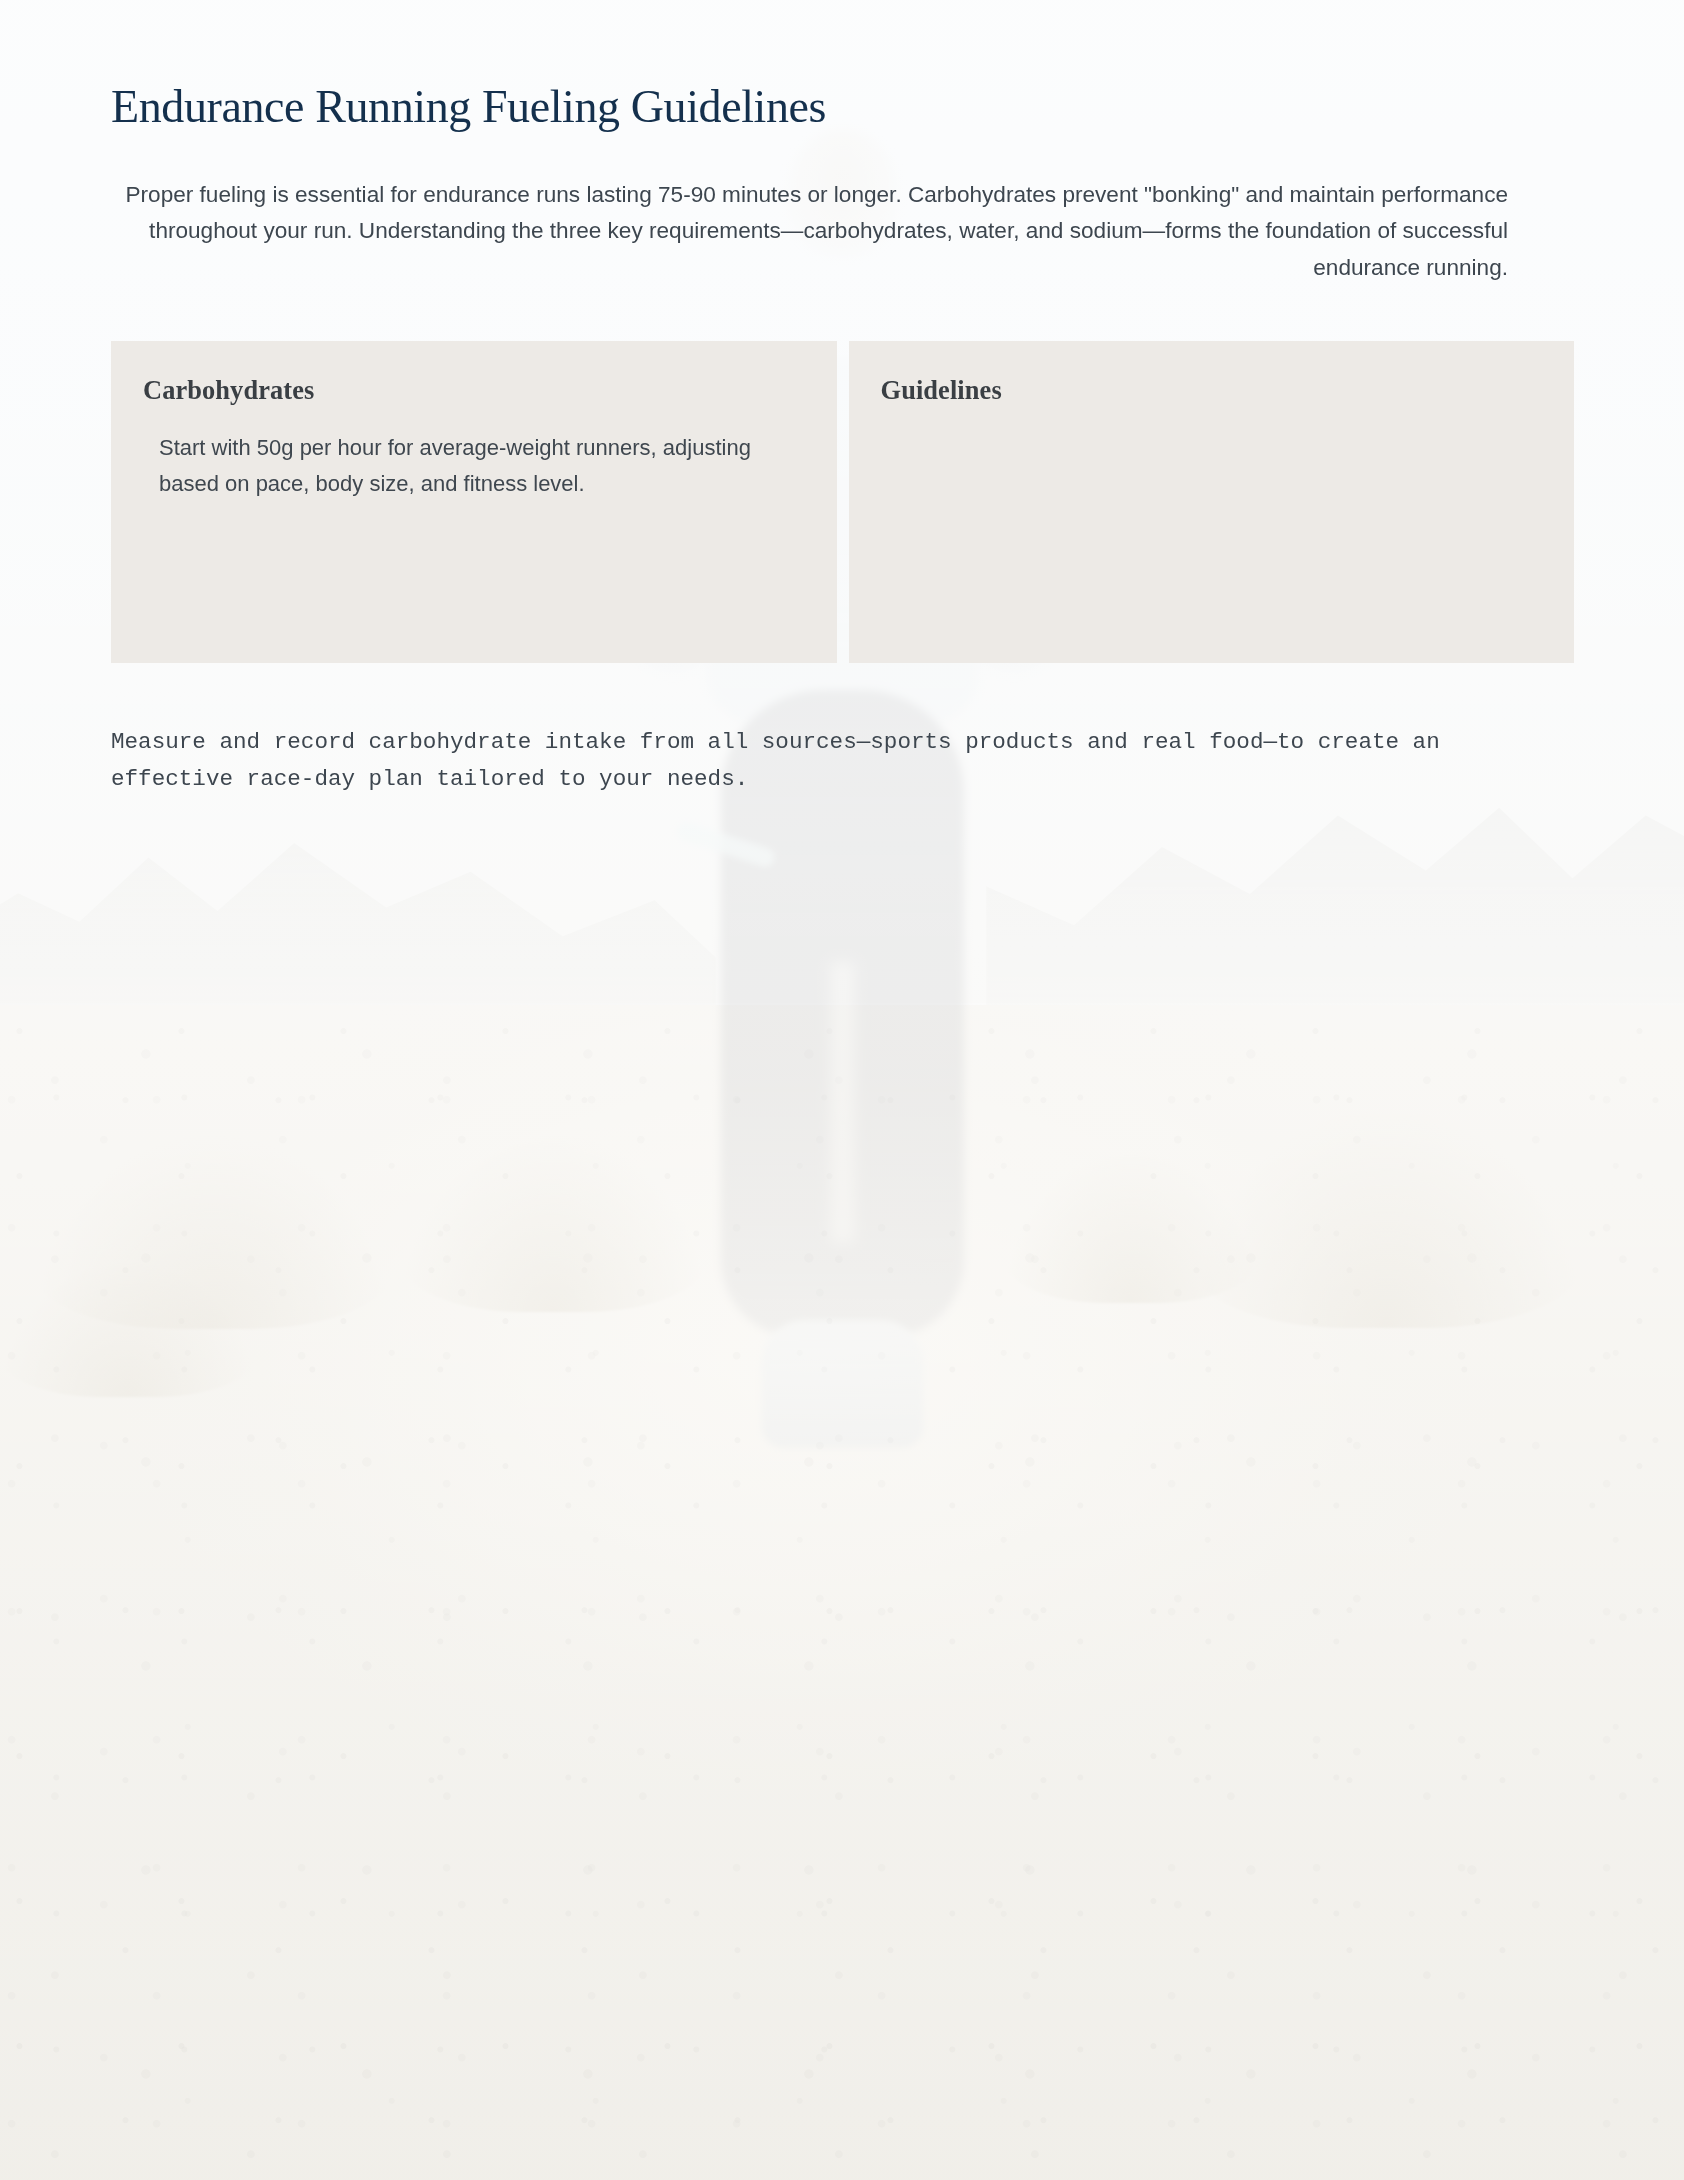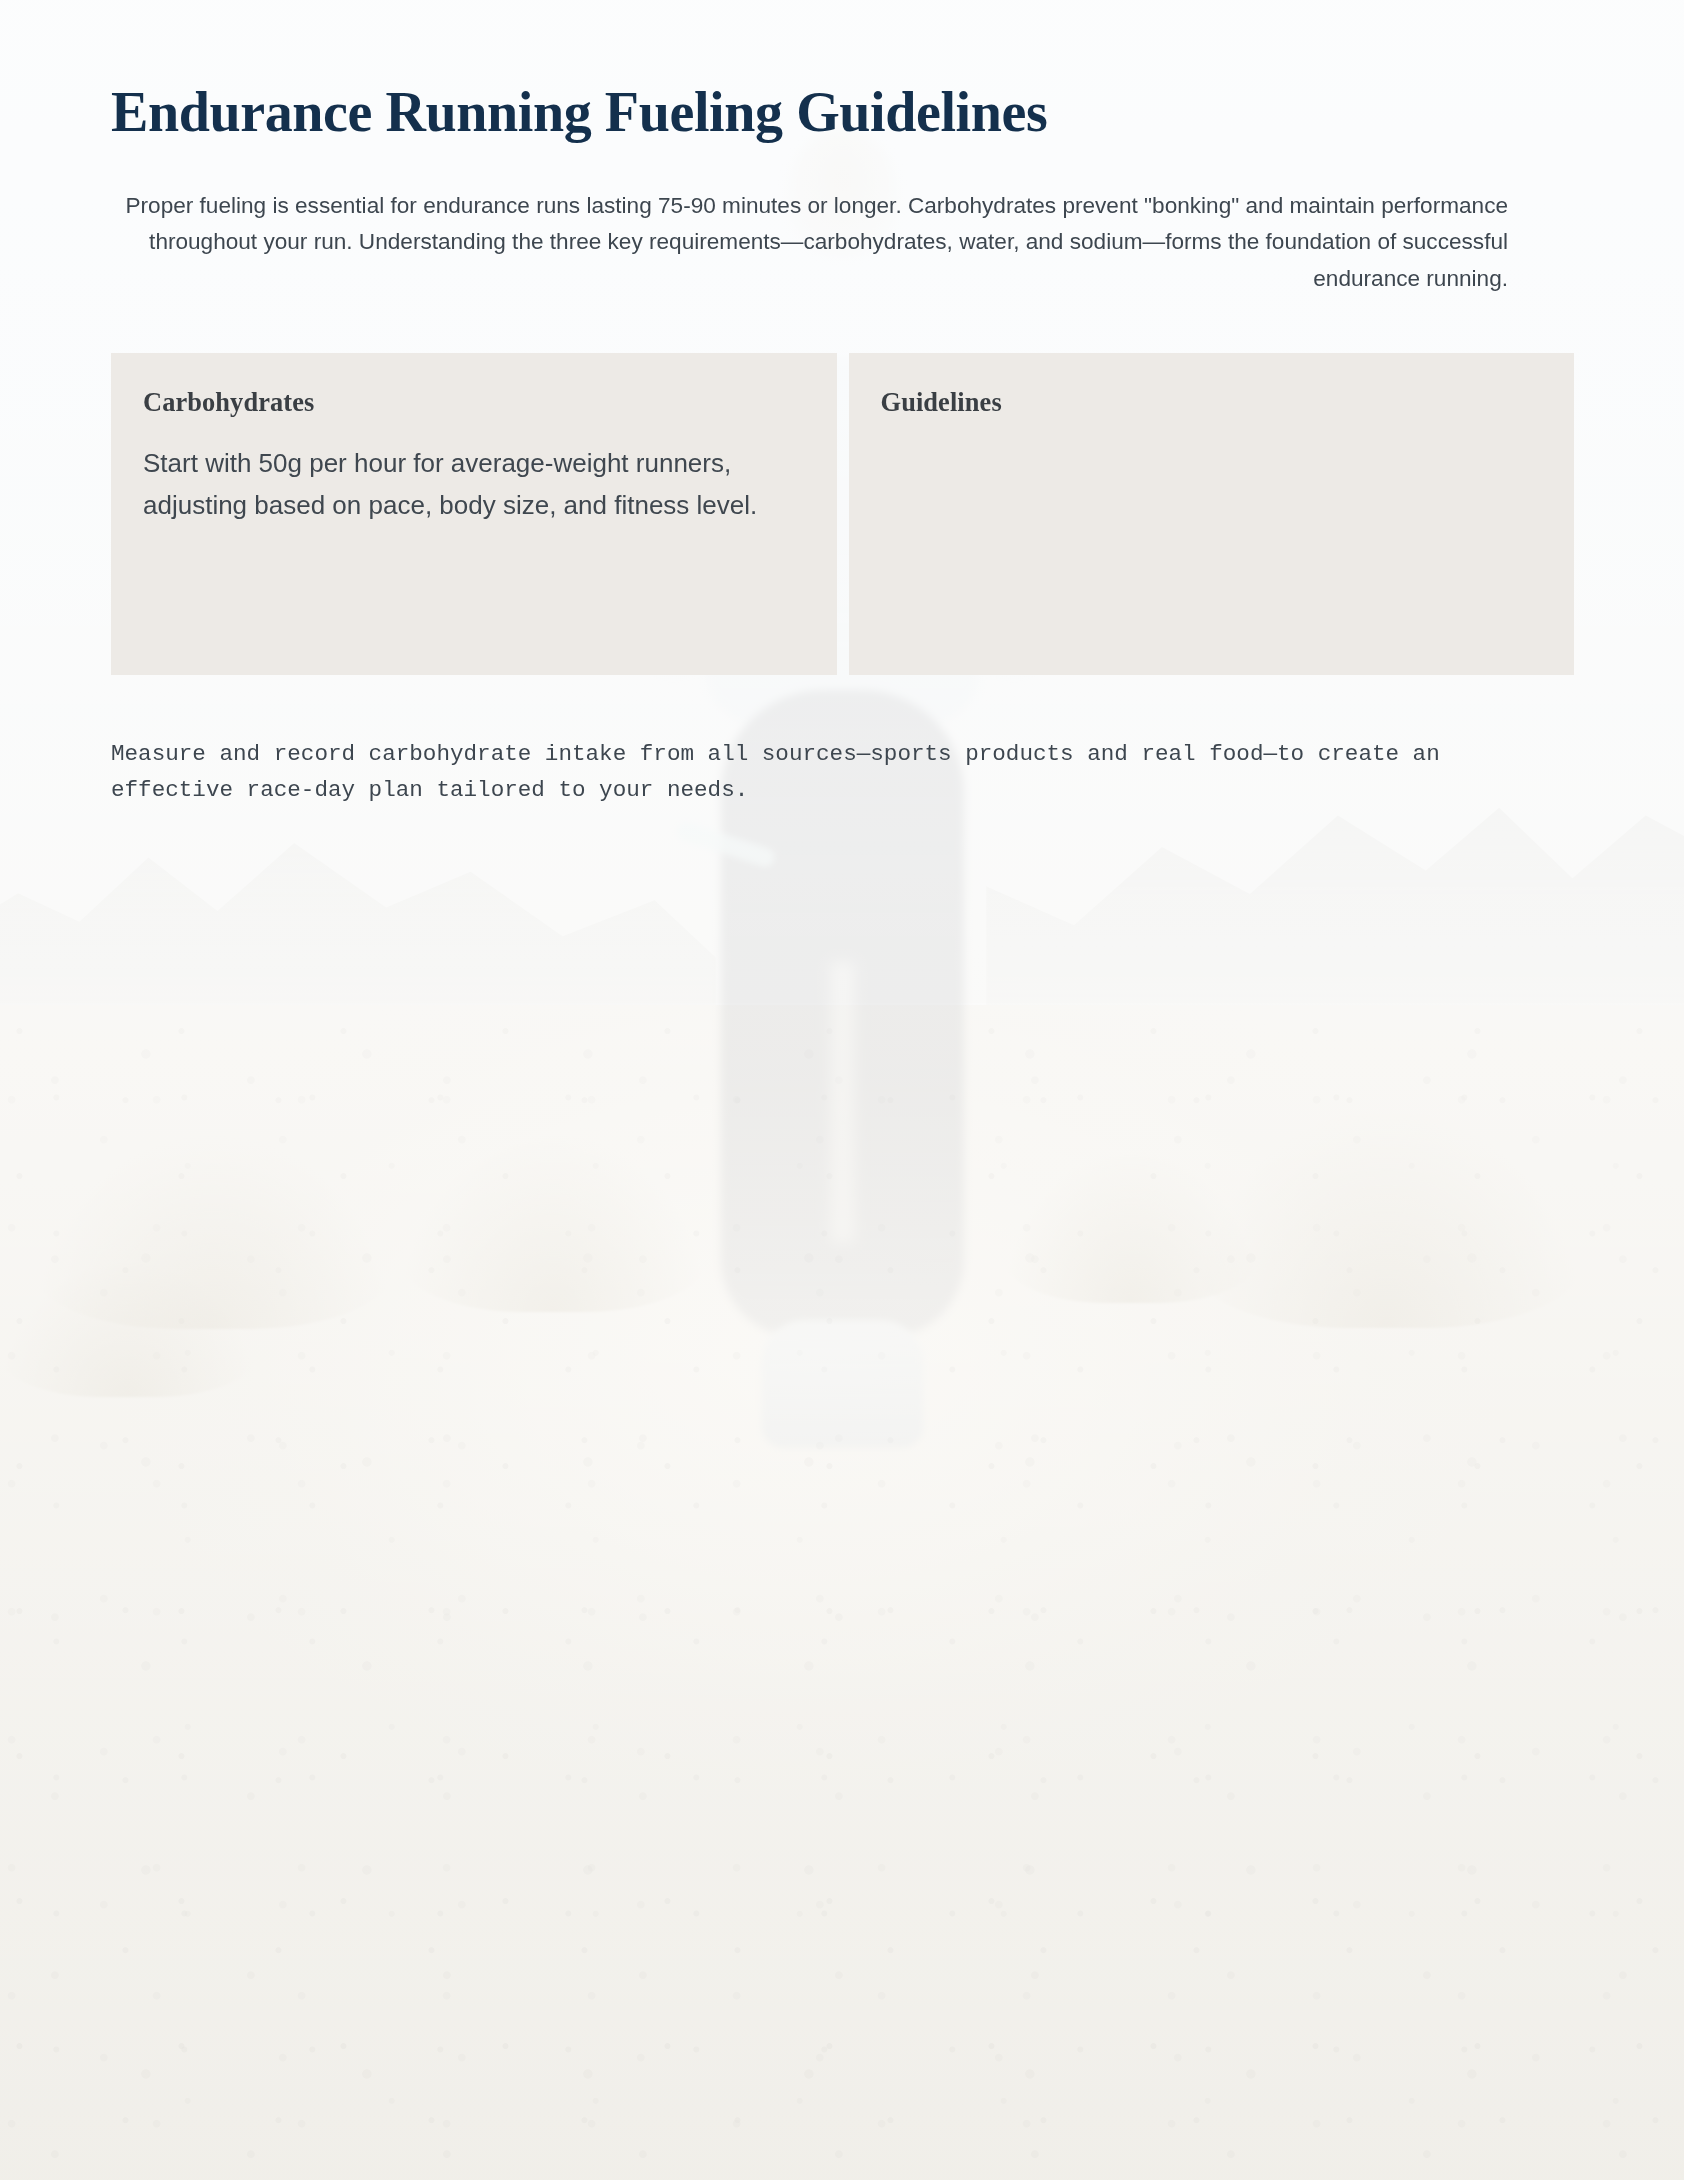--- a/index.html
+++ b/index.html
@@ -191,22 +191,22 @@
   .content {
     position: absolute;
     inset: 0;
     padding: 81px 111px 0 111px;
     box-sizing: border-box;
   }
 
   h1.doc-title {
     margin: 0;
     font-family: "Liberation Serif", serif;
-    font-weight: bold;
-    font-size: 56px;
+    font-weight: normal;
+    font-size: 46px;
     line-height: 1.12;
     letter-spacing: -0.4px;
     color: #14304d;
   }
 
   p.intro {
     margin: 44px 0 0 0;
     max-width: 1397px;
     font-size: 22.6px;
     line-height: 1.62;
@@ -228,22 +228,22 @@
   }
   .card-title {
     margin: 0 0 24px 0;
     font-family: "Liberation Serif", serif;
     font-weight: bold;
     font-size: 26.4px;
     color: #3a3f44;
     letter-spacing: 0.1px;
   }
   .card-body {
-    margin: 0;
-    font-size: 26px;
+    margin: 16px;
+    font-size: 22px;
     line-height: 1.63;
     color: #3f474f;
   }
 
   p.outro {
     margin: 61px 0 0 0;
     max-width: 1414px;
     font-size: 22.6px;
     line-height: 1.62;
     color: #3d464f;

